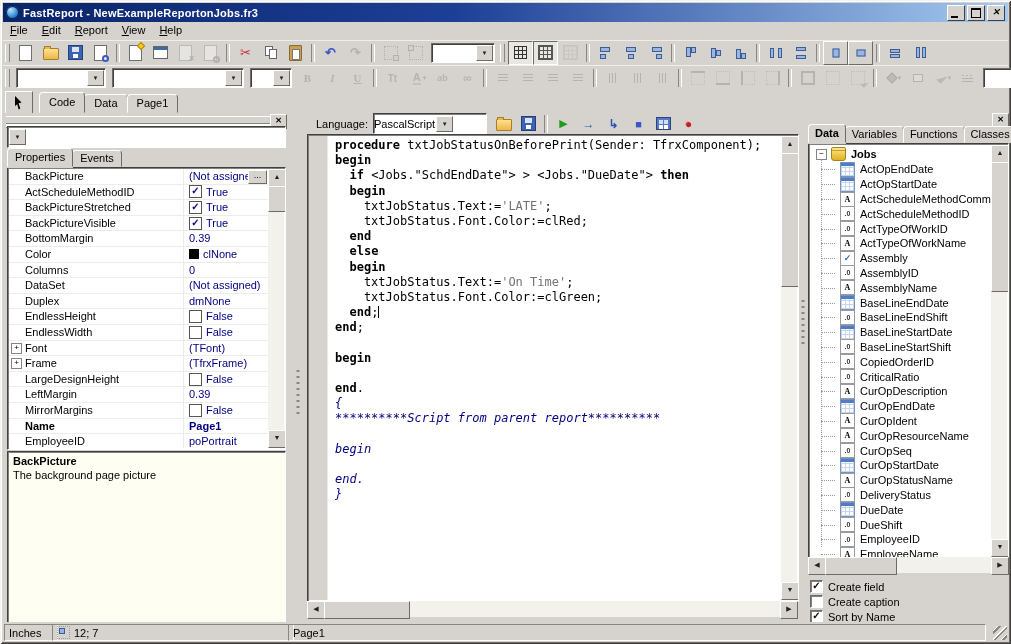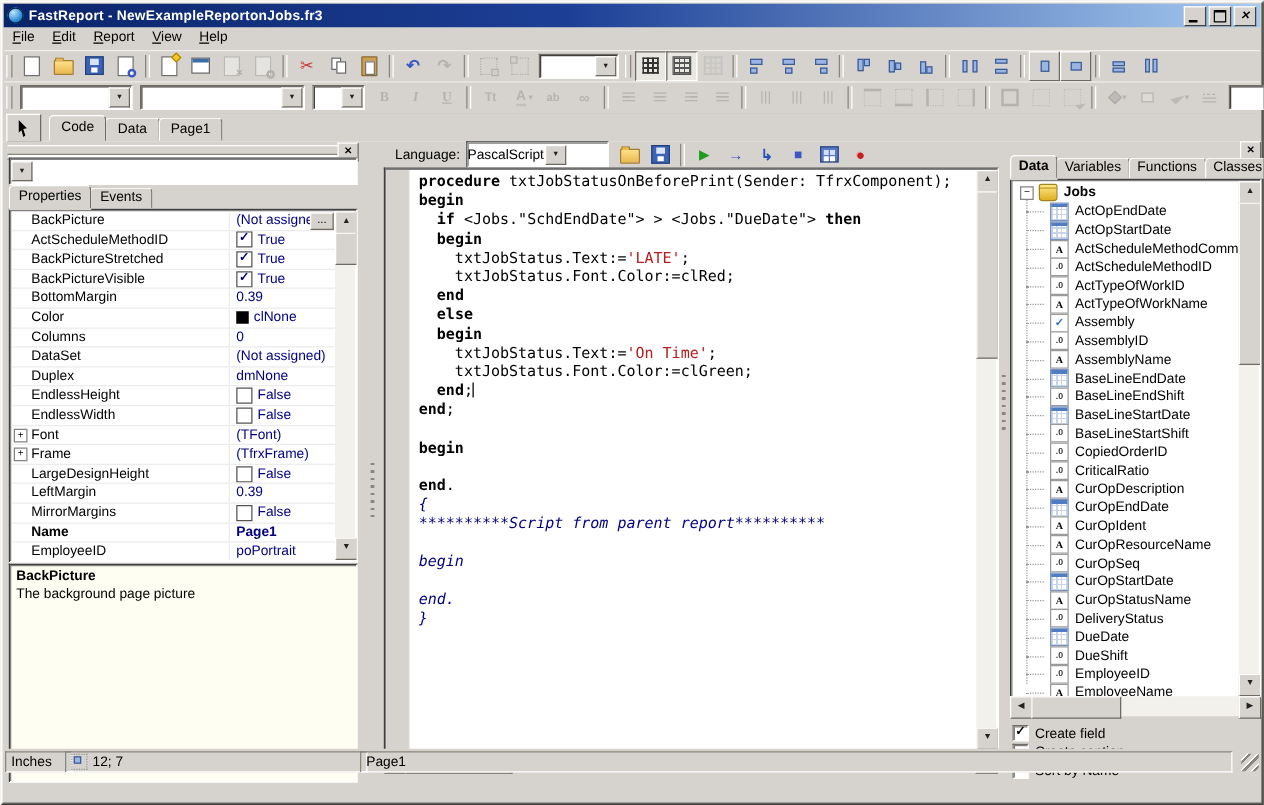--- a/index.html
+++ b/index.html
@@ -184,21 +184,21 @@
   #langcombo{position:relative;width:112px;height:19px;background:#fff;border:1px solid;border-color:#404040 #fff #fff #404040;
              box-shadow:inset 1px 1px 0 #808080;display:flex;align-items:center;flex:none;}
   #edtools{margin-left:4px;}
   #codebox{position:absolute;left:1px;right:1px;top:21px;height:466px;background:#fff;
            border:1px solid;border-color:#404040 #fff #fff #404040;box-shadow:inset 1px 1px 0 #808080;overflow:hidden;}
   #gutter{position:absolute;left:1px;top:1px;bottom:1px;width:18px;background:#d6d3ce;border-right:1px solid #eceae4;}
   #code{position:absolute;left:27px;top:3px;right:18px;bottom:1px;font-family:"DejaVu Sans Mono",monospace;
         font-size:12px;white-space:pre;overflow:hidden;}
   .cl{height:15.2px;line-height:15.2px;}
   .k{font-weight:bold;}
-  .s{color:#b91c1c;}
+  .s{color:#737373;}
   .c{color:#000080;font-style:italic;}
   .caret{display:inline-block;width:1px;height:12px;background:#000;vertical-align:-2px;}
   #escroll .sthumb{left:0;width:16px;top:17px;height:132px;}
   #ehscroll{left:1px;right:2px;top:488px;}
   #ehscroll .sthumb{top:0;height:16px;left:17px;width:84px;}
   
   #rpanel{position:absolute;left:803px;top:0;width:205px;height:509px;}
   #rclose{right:2px;top:0px;}
   #rtabs{position:absolute;left:2px;top:12px;display:flex;align-items:flex-end;height:18px;max-width:200px;}
   #rtabs .tab{height:15px;line-height:14px;padding:0 6px;}
@@ -222,21 +222,21 @@
       repeating-linear-gradient(90deg,#c8d4ea 0 1px,rgba(0,0,0,0) 1px 4px),
       repeating-linear-gradient(0deg,#c8d4ea 0 1px,rgba(0,0,0,0) 1px 4px),#fff;}
   #tscroll .sthumb{left:0;width:16px;top:17px;height:128px;}
   #thscroll{left:2px;right:2px;top:444px;}
   #thscroll .sthumb{top:0;height:16px;left:17px;width:70px;}
   #opts{position:absolute;left:4px;top:466px;right:2px;}
   .opt{display:flex;align-items:center;height:15px;gap:5px;}
   .cb{width:11px;height:11px;background:#fff;border:1px solid;border-color:#6f6b63 #fff #fff #6f6b63;box-shadow:inset 1px 1px 0 #808080;
       font-size:10px;line-height:10px;text-align:center;font-weight:bold;flex:none;}
   
-  #statusbar{position:absolute;left:3px;right:3px;top:599px;height:19px;background:#d6d3ce;}
+  #statusbar{position:absolute;left:3px;right:3px;top:622px;height:19px;background:#d6d3ce;}
   .spanel{position:absolute;top:2px;height:15px;border:1px solid;border-color:#8a867e #fff #fff #8a867e;
           display:flex;align-items:center;padding:0 4px;gap:4px;}
   #sunits{left:1px;width:44px;}
   #spos{left:49px;width:232px;}
   #spage{left:285px;right:22px;}
   .positer{width:11px;height:11px;border:1px dotted #9a9a9a;position:relative;flex:none;}
   .positer::after{content:"";position:absolute;left:1px;top:1px;width:4px;height:4px;background:#9ab4e4;border:1px solid #3c5c94;}
   #sizegrip{position:absolute;right:1px;bottom:1px;width:14px;height:14px;
             background:repeating-linear-gradient(135deg,rgba(0,0,0,0) 0 3px,#fff 3px 4px,#8a867e 4px 6px);}
 </style>

